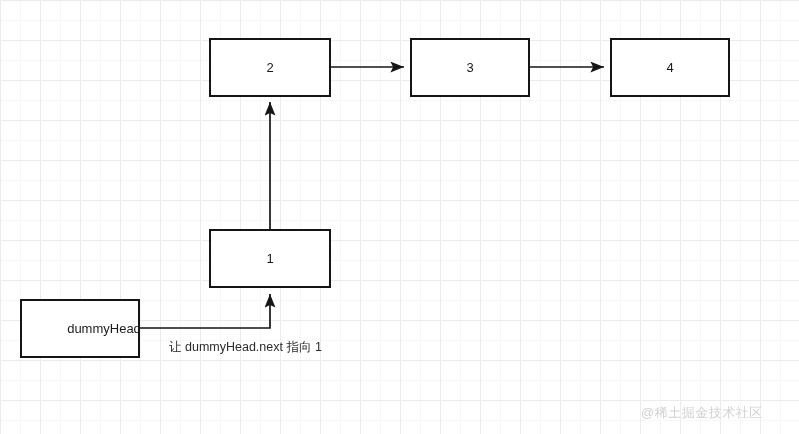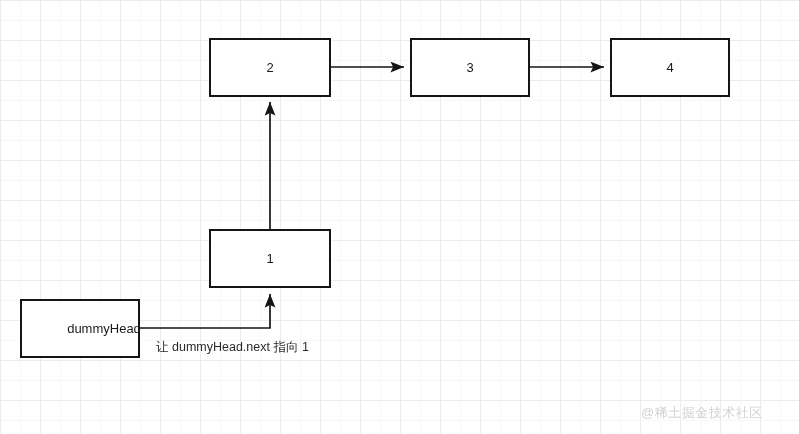--- a/index.html
+++ b/index.html
@@ -91,17 +91,17 @@
   </div>
 
   <div class="node-box" style="left:209px; top:229px; width:122px; height:59px;">
     <span>1</span>
   </div>
 
   <div class="node-box" style="left:20px; top:299px; width:120px; height:59px;padding-left:48px;">
     <span>dummyHead</span>
   </div>
 
-  <div class="edge-label" style="left:156px; top:339px;">让 dummyHead.next 指向 1</div>
+  <div class="edge-label" style="left:169px; top:339px;">让 dummyHead.next 指向 1</div>
 
   <div class="watermark" style="left:641px; top:404px;">@稀土掘金技术社区</div>
 
 </div>
 
 </body></html>

